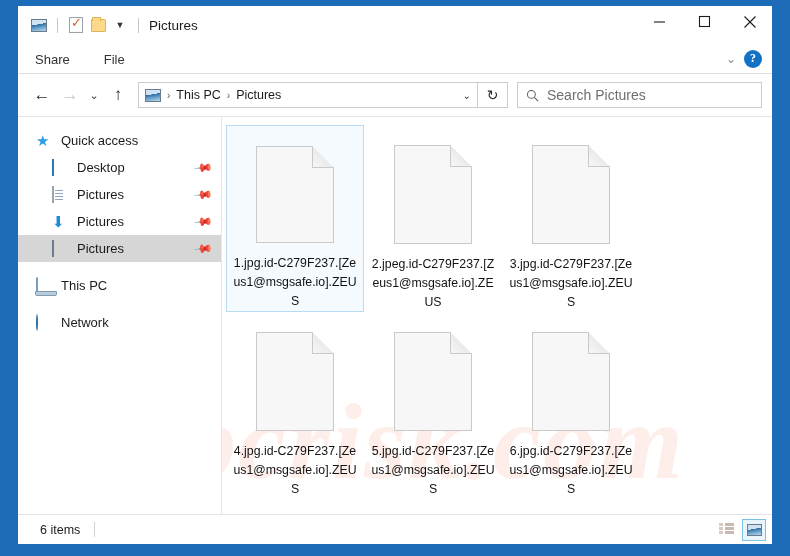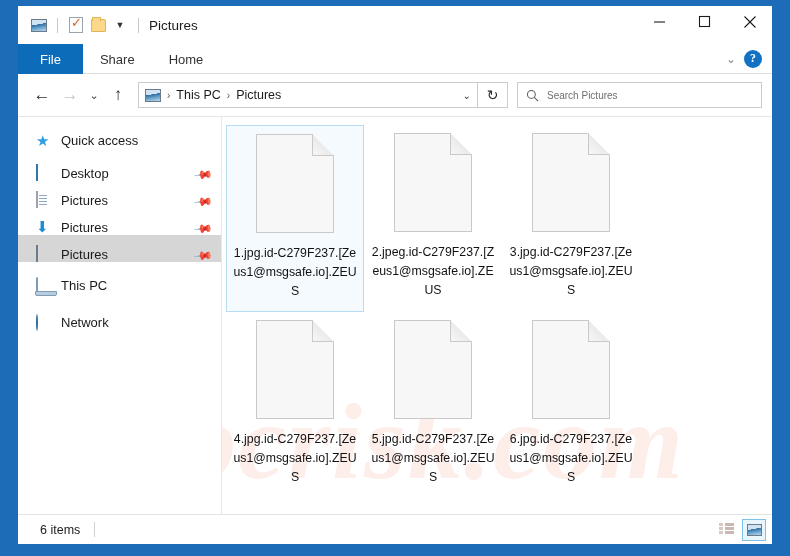--- a/index.html
+++ b/index.html
@@ -124,38 +124,38 @@
   .refresh-btn {
     width: 30px; height: 26px; display: flex; align-items: center; justify-content: center;
     font-size: 14px; color: #2b2b2b; border: 1px solid #cccccc; border-left: none;
     background: #fff;
   }
   .search-field {
     width: 245px; height: 26px; border: 1px solid #cccccc; background: #fff;
     display: flex; align-items: center; gap: 8px; padding: 0 8px; margin-left: 9px;
     flex: none;
   }
-  .search-ph { font-size: 10px; color: #6f6f6f; }
+  .search-ph { font-size: 14px; color: #6f6f6f; }
 
   
   .body {
     flex: 1 1 auto; display: flex; position: relative; overflow: hidden;
     border-top: 1px solid #e6e6e6;
   }
 
   .sidebar {
     width: 204px; flex: none; background: #ffffff;
     border-right: 1px solid #e8e8e8; padding-top: 10px; position: relative; z-index: 2;
   }
   .nav-item {
     height: 27px; display: flex; align-items: center; gap: 8px;
     padding-right: 10px; font-size: 13px; color: #1b1b1b;
   }
   .nav-item.root { padding-left: 18px; }
-  .nav-item.child { padding-left: 18px; align-items: flex-end; }
+  .nav-item.child { padding-left: 34px; }
   .nav-item.sel { background: #d6d6d6; }
   .nav-ico { width: 17px; height: 16px; flex: none; position: relative; }
   .nav-label { white-space: nowrap; }
   .pin {
     margin-left: auto; color: #9a9a9a; font-size: 12px;
     transform: rotate(40deg); line-height: 1;
   }
 
   .ic-star { color: #2f9fe0; font-size: 15px; line-height: 16px; }
   .ic-desktop {
@@ -203,21 +203,21 @@
     pointer-events: none; user-select: none; z-index: 0; line-height: 1;
   }
   .grid {
     position: relative; z-index: 1;
     display: flex; flex-wrap: wrap;
     padding: 8px 0 0 4px;
   }
   .tile {
     width: 138px; height: 187px;
     display: flex; flex-direction: column; align-items: center;
-    padding-top: 8px;
+    padding-top: 20px;
   }
   .tile.selected {
     background: #f4fafe; border: 1px solid #b7dcf3;
   }
   .fileicon {
     width: 78px; height: 99px; position: relative; margin-bottom: 11px;
   }
   .fileicon .page {
     position: absolute; inset: 0;
     background: #f7f7f7; border: 1px solid #c9c9c9;
@@ -295,23 +295,22 @@
       <div class="wc">
         <svg width="14" height="14" viewBox="0 0 14 14">
             <line x1="1.5" y1="1.5" x2="12.5" y2="12.5" stroke="#1b1b1b" stroke-width="1.1"></line>
             <line x1="12.5" y1="1.5" x2="1.5" y2="12.5" stroke="#1b1b1b" stroke-width="1.1"></line>
           </svg>
       </div>
     </div>
   </div>
 
   <div class="ribbon">
-    <div class="tab file">File</div>
     <div class="tab">Share</div>
-    <div class="tab">Home</div>
+    <div class="tab">File</div>
     <div class="ribbon-right">
       <span class="chev-down">⌄</span>
       <span class="help-btn">?</span>
     </div>
   </div>
 
   <div class="addrbar">
     <div class="nav-btn">←</div>
     <div class="nav-btn dim">→</div>
     <div class="nav-btn small">⌄</div>

